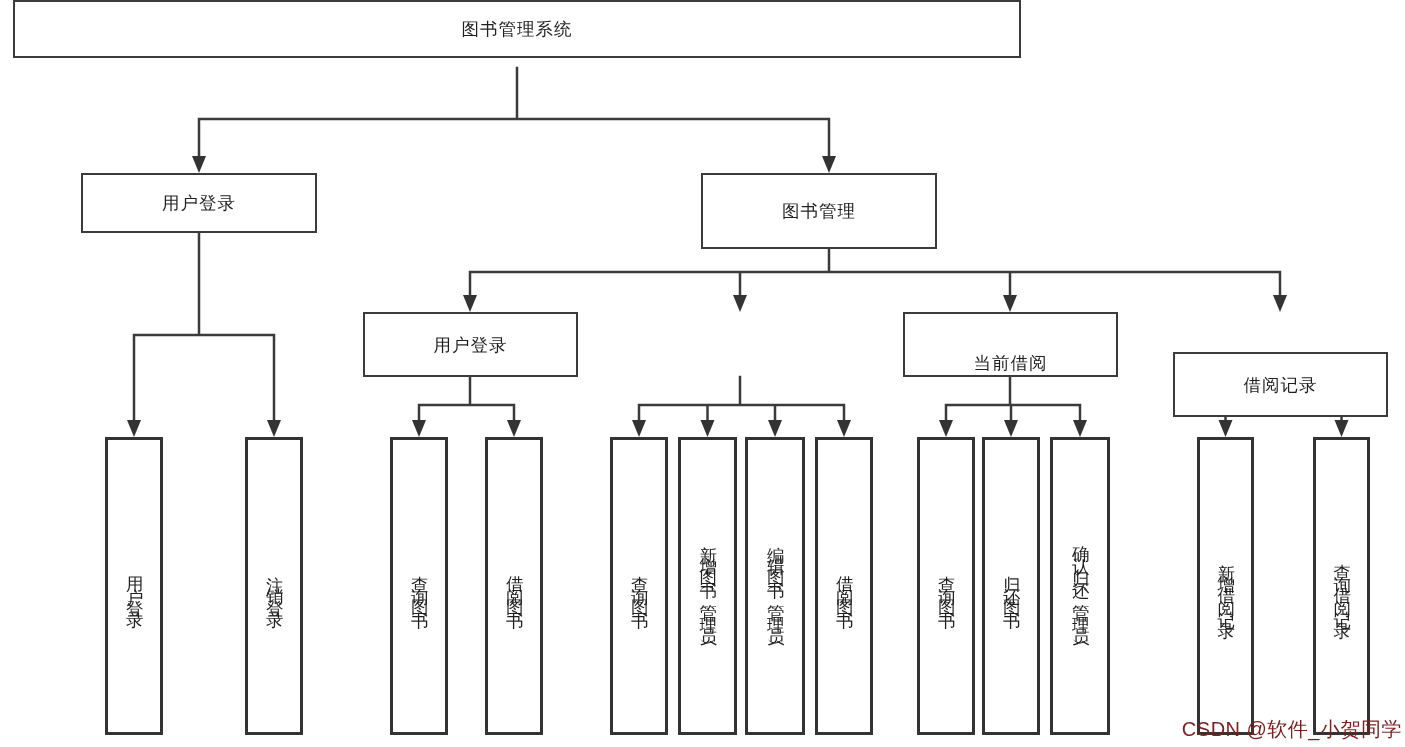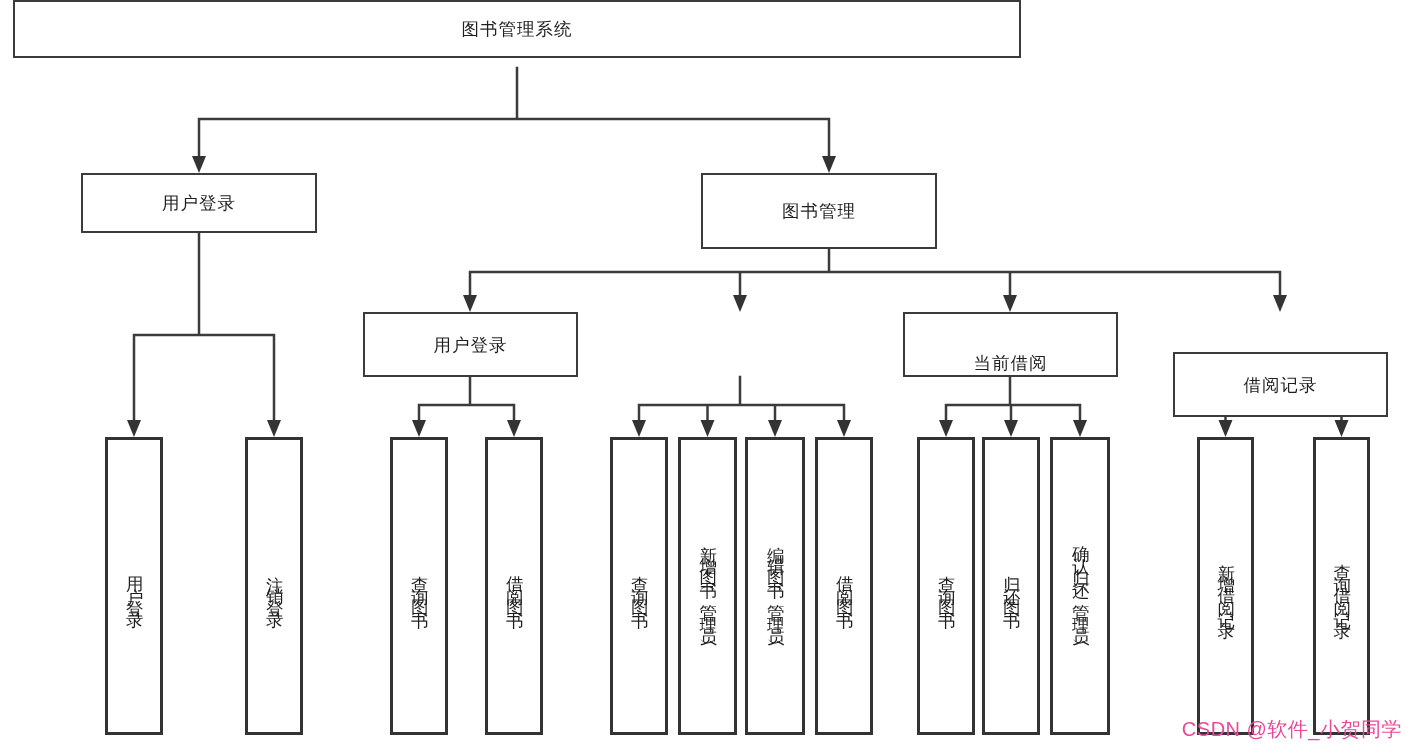--- a/index.html
+++ b/index.html
@@ -167,15 +167,15 @@
     <span>确认归还（管理员）</span>
   </div>
 
   <div class="vnode" style="left:1197px; top:437px; width:57px; height:298px;">
     <span>新增借阅记录</span>
   </div>
   <div class="vnode" style="left:1313px; top:437px; width:57px; height:298px;">
     <span>查询借阅记录</span>
   </div>
 
-  <div class="watermark" style="color: #ec4899;">CSDN @软件_小贺同学</div>
+  <div class="watermark" style="color: #7f1d1d;">CSDN @软件_小贺同学</div>
 
 </div>
 
 </body></html>

